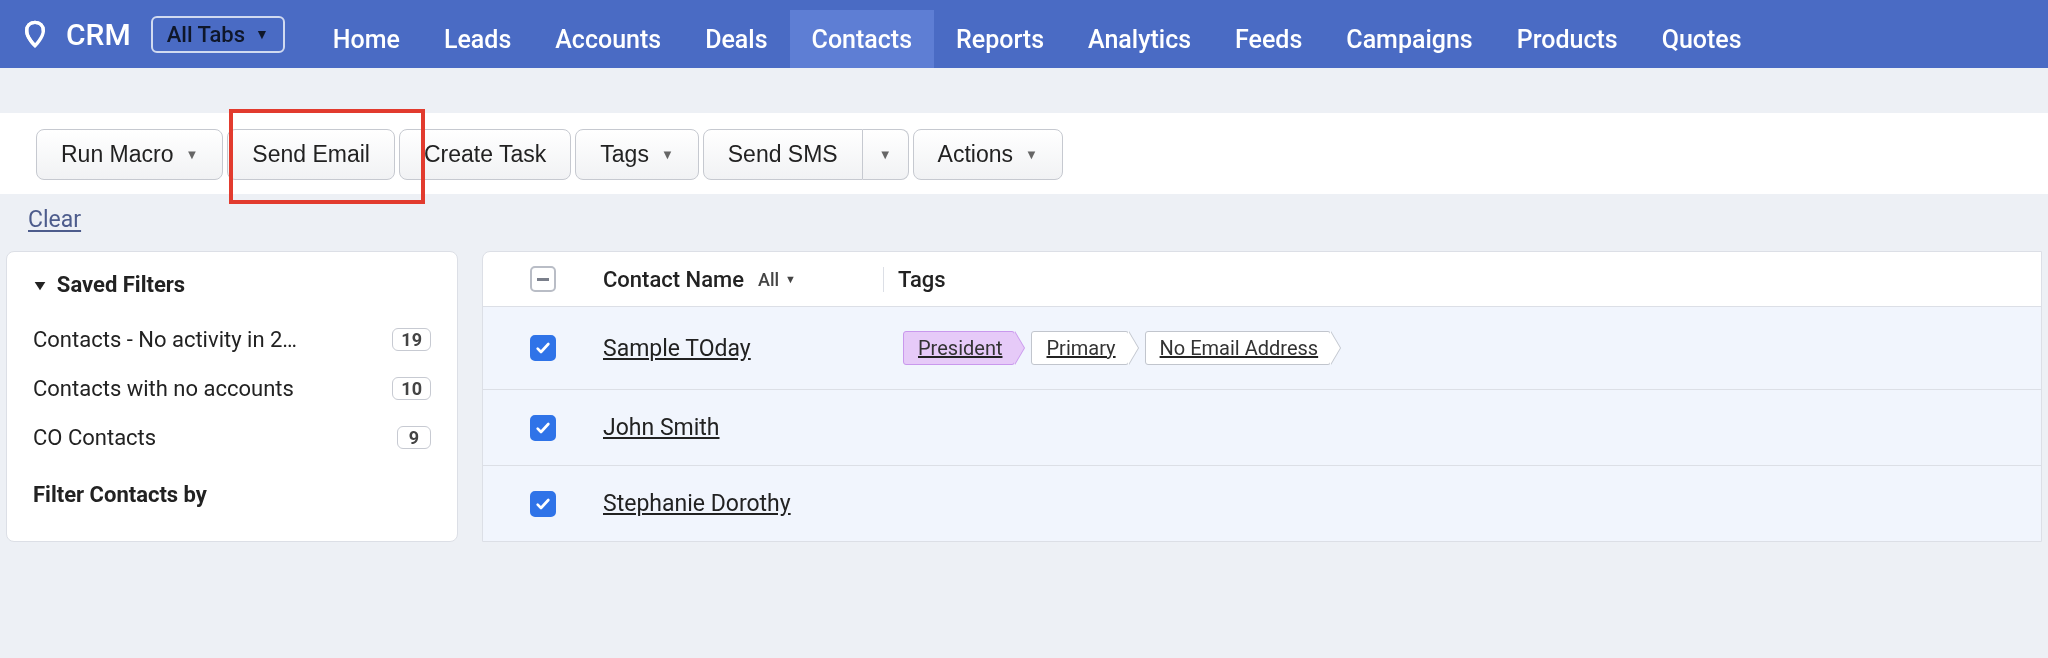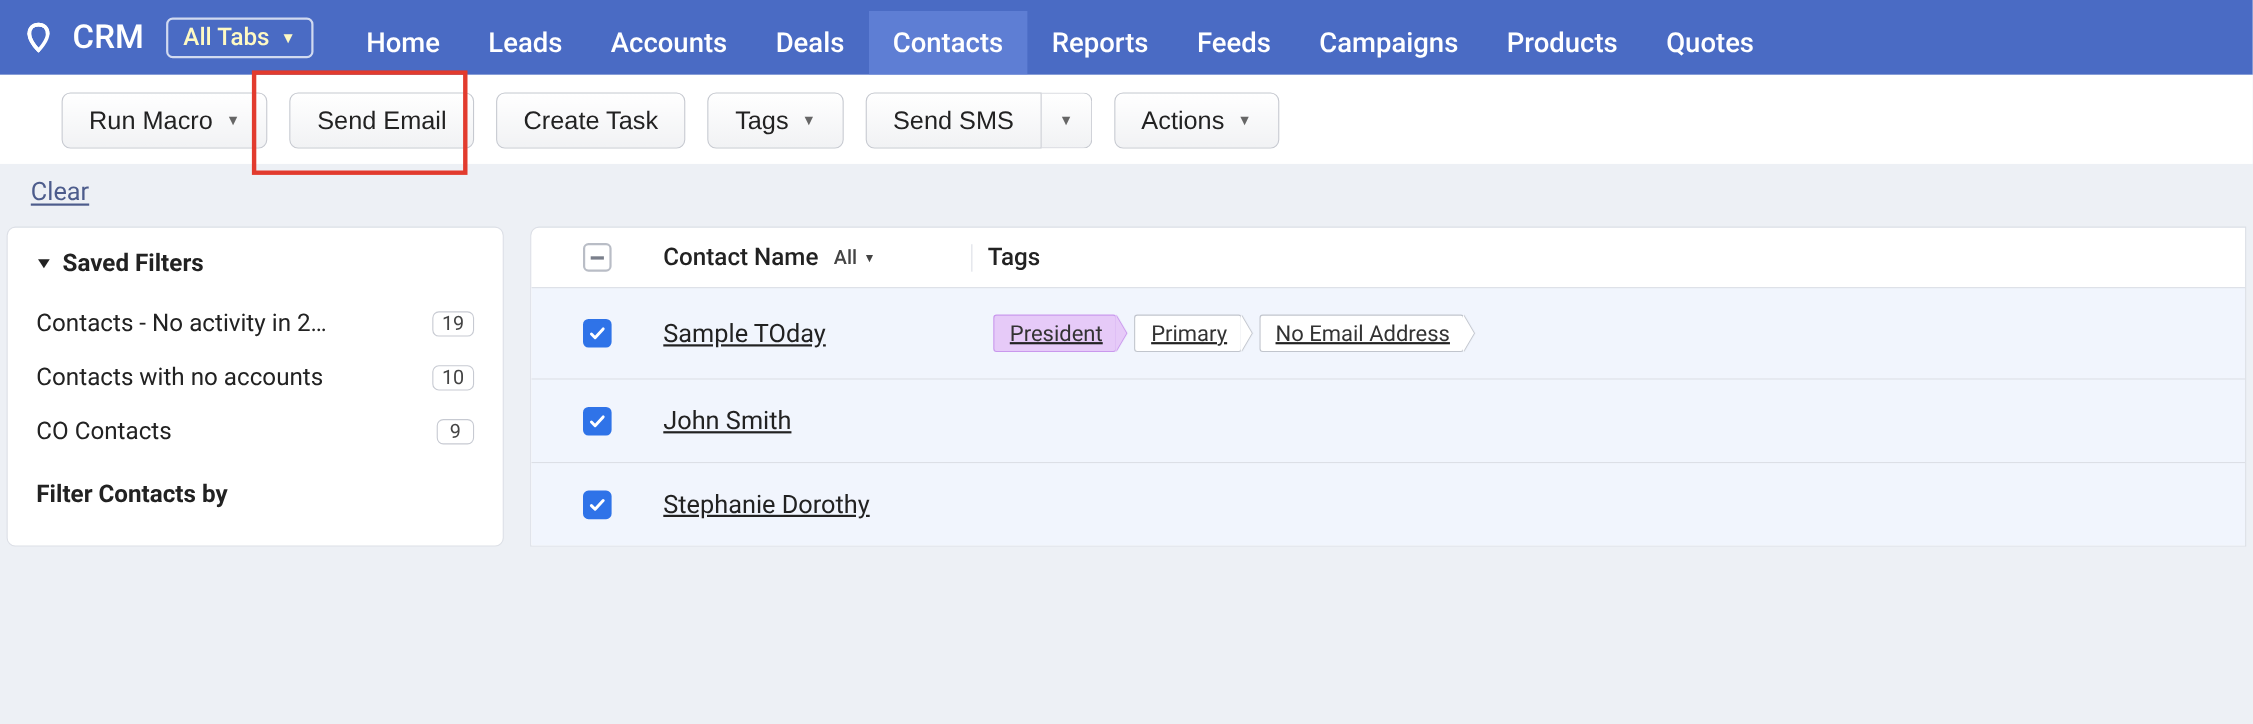--- a/index.html
+++ b/index.html
@@ -42,40 +42,41 @@
     width:42px;height:42px;display:flex;align-items:center;justify-content:center;
   }
   .logo-icon svg{width:40px;height:40px;}
   .app-name{font-size:30px;font-weight:500;margin-right:12px;}
   .all-tabs{
     display:inline-flex;align-items:center;
     border:2px solid rgba(255,255,255,.75);
     border-radius:6px;
     padding:4px 14px;
     font-size:22px;font-weight:500;
-    color:#fef9c3;
+    color:#0f172a;
     margin-right:18px;
   }
   .all-tabs .caret{margin-left:10px;font-size:14px;}
   .nav-items{display:flex;align-items:stretch;height:68px;}
   .nav-item{
     display:flex;align-items:center;
     padding:0 22px;
     color:#fff;font-size:25px;font-weight:500;
     cursor:pointer;
     margin-top:10px;
   }
   .nav-item.active{background:var(--brand-active);}
 
   
   .toolbar{
     background:#fff;
-    padding:16px 56px 14px;
-    display:flex;align-items:center;gap:20px;
+    padding:16px 36px 14px;
+    display:flex;align-items:center;gap:4px;
     position:relative;
+    margin-top:45px;
   }
   .btn{
     background:linear-gradient(#ffffff,#f1f2f4);
     border:1px solid var(--btn-border);
     border-radius:8px;
     padding:11px 24px;
     font-size:23px;
     color:var(--text);
     display:inline-flex;align-items:center;gap:12px;
     cursor:pointer;
@@ -129,20 +130,21 @@
   .filter-row{
     display:flex;align-items:center;justify-content:space-between;
     font-size:22px;color:#222;
     padding:12px 0;
   }
   .filter-row .name{max-width:300px;white-space:nowrap;overflow:hidden;text-overflow:ellipsis;}
   .count-pill{
     border:1px solid #c7cad2;border-radius:6px;
     padding:0 8px;font-size:18px;color:#444;min-width:34px;text-align:center;
     background:#fff;
+    font-weight:bold;
   }
   .filter-by{font-size:22px;font-weight:700;color:#222;margin-top:20px;}
 
   
   .table-wrap{
     flex:1;
     background:#fff;
     border:1px solid var(--line);
     border-radius:8px 0 0 0;
     overflow:hidden;
@@ -230,20 +232,21 @@
     <span>All Tabs</span>
     <span class="caret">▼</span>
   </div>
   <div class="nav-items" id="nav-items">
       <div class="nav-item">Home</div>
       <div class="nav-item">Leads</div>
       <div class="nav-item">Accounts</div>
       <div class="nav-item">Deals</div>
       <div class="nav-item active">Contacts</div>
       <div class="nav-item">Reports</div>
+      <div class="nav-item">Analytics</div>
       <div class="nav-item">Feeds</div>
       <div class="nav-item">Campaigns</div>
       <div class="nav-item">Products</div>
       <div class="nav-item">Quotes</div>
     </div>
 </div>
 
 <div class="toolbar">
   <button class="btn">
     <span>Run Macro</span>

